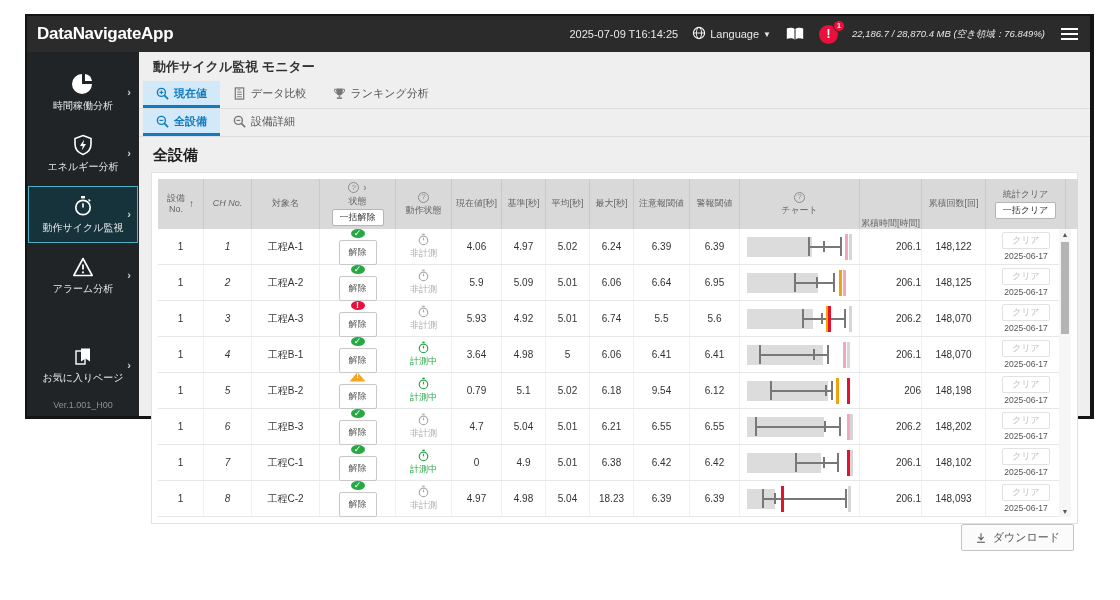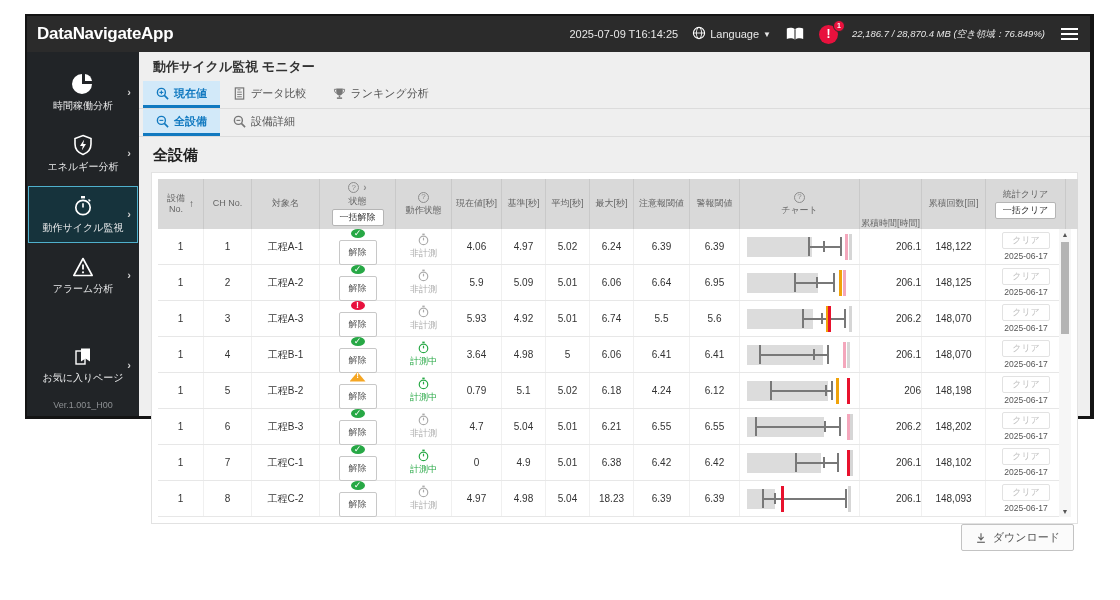--- a/index.html
+++ b/index.html
@@ -61,21 +61,21 @@
   .mini-btn { font-size:9px; color:#333; background:#fff; border:1px solid #b5b5b5; border-radius:2px;
               padding:1px 7px; cursor:pointer; }
   .hspacer { flex:0 0 12px; background:#d9d9d9; }
 
   .tbody-wrap { flex:1; display:flex; min-height:0; }
   .rows { flex:1; overflow:hidden; }
   .trow { display:flex; border-bottom:1px solid #e7e7e7; height:36px; }
   .cell { display:flex; align-items:center; justify-content:center; font-size:10px; color:#333;
           border-right:1px solid #f0f0f0; }
   .cell:last-child { border-right:none; }
-  .c-no{flex:0 0 46px;} .c-ch{flex:0 0 48px;} .c-name{flex:0 0 68px;} .c-status{flex:0 0 76px;}
+  .c-no{flex:0 0 46px;} .c-ch{flex:0 0 48px;font-style:italic;} .c-name{flex:0 0 68px;} .c-status{flex:0 0 76px;}
   .c-op{flex:0 0 56px;} .c-cur{flex:0 0 50px;} .c-std{flex:0 0 44px;} .c-avg{flex:0 0 44px;}
   .c-max{flex:0 0 44px;} .c-caution{flex:0 0 56px;} .c-warn{flex:0 0 50px;} .c-chart{flex:0 0 120px;}
   .c-time{flex:0 0 62px;justify-content:flex-end;} .c-count{flex:0 0 64px;} .c-clear{flex:1 0 80px;}
 
   .stack { flex-direction:column; gap:2px; padding:3px 0; }
   .status-icon { width:14px; height:14px; border-radius:50%; color:#fff; font-size:9px; font-weight:bold;
                  display:flex; align-items:center; justify-content:center; line-height:1; }
   .st-ok { background:#27a845; }
   .st-error { background:#e8113d; }
   .st-warning { background:#f5a623; border-radius:0; clip-path:polygon(50% 0,100% 96%,0 96%);
@@ -467,21 +467,21 @@
                     <rect x="9" y="1" width="4" height="2.4" fill="currentColor"></rect>
                     <circle cx="11" cy="12.5" r="7.2" fill="none" stroke="currentColor" stroke-width="2"></circle>
                     <line x1="11" y1="12.5" x2="11" y2="8" stroke="currentColor" stroke-width="2"></line>
                   </svg>
       <span class="op-label">計測中</span>
     </div>
     <div class="cell c-cur">0.79</div>
     <div class="cell c-std">5.1</div>
     <div class="cell c-avg">5.02</div>
     <div class="cell c-max">6.18</div>
-    <div class="cell c-caution">4.24</div>
+    <div class="cell c-caution">9.54</div>
     <div class="cell c-warn">6.12</div>
     <div class="cell c-chart">
       <div class="chartbox">
         <div class="bar" style="width: 77%;"></div>
         <div class="wline" style="left: 22%; width: 58%;"></div>
         <div class="cap cap-lo" style="left: 22%;"></div>
         <div class="cap cap-hi" style="left: 80%;"></div>
         <div class="mid" style="left: 74%;"></div>
       <span class="marker" style="left: 84%; background: rgb(240, 163, 10);"></span>
                     <span class="marker" style="left: 95%; background: rgb(232, 17, 45);"></span>

